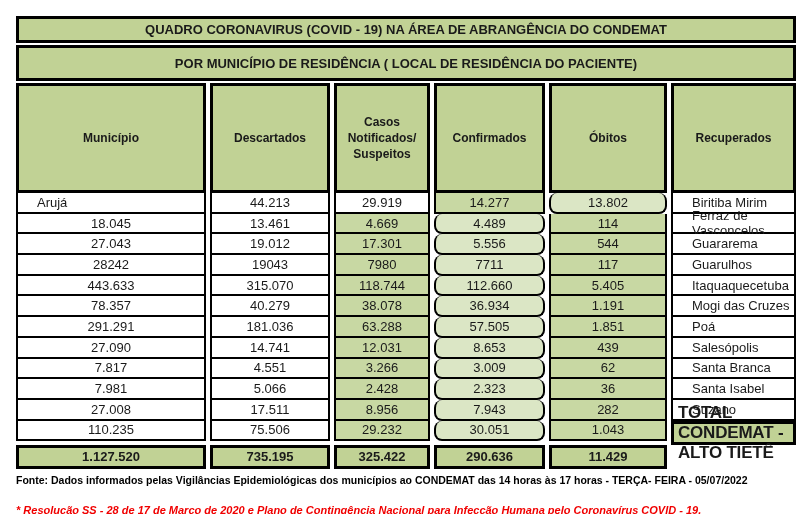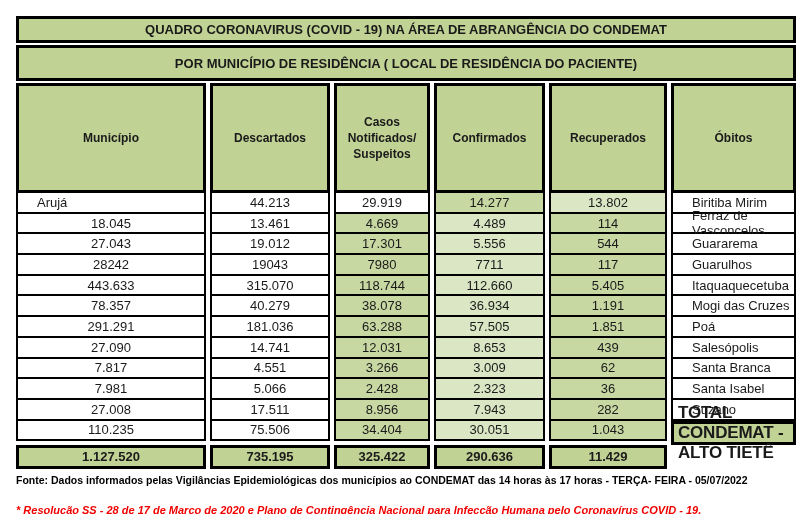--- a/index.html
+++ b/index.html
@@ -34,21 +34,21 @@
     display:flex;align-items:center;justify-content:center;
     text-align:center;padding:0 3px;
   }
   .cell{
     height:20.7px;border:2px solid #000;border-top:none;
     font-size:13px;display:flex;align-items:center;background:#fff;
   }
   .c-name{padding-left:19px;justify-content:flex-start;}
   .c-num{justify-content:center;}
   .bg-mid{background:var(--g-mid);}
-  .bg-light{background:var(--g-light);}
+  .bg-light{background:var(--g-light);border-radius:8px;}
   .tcell{
     height:24px;background:var(--g-head);border:3px solid #000;
     font-weight:bold;font-size:13px;display:flex;align-items:center;
   }
   .tcell.c-name{font-size:17px;padding-left:4px;letter-spacing:-0.2px;}
   .note{font-weight:bold;width:780px;}
   .note1{margin-top:5px;font-size:10.5px;color:#000;}
   .note2{margin-top:18px;font-size:11px;color:var(--red);font-style:italic;}
 </style>
 </head>
@@ -63,22 +63,22 @@
   <div class="titlebar t2">
     <span>POR MUNICÍPIO DE RESIDÊNCIA ( LOCAL DE RESIDÊNCIA DO PACIENTE)</span>
   </div>
 
   <div class="grid" id="covid-grid">
 
   <div class="hcell">Município</div>
       <div class="hcell">Descartados</div>
       <div class="hcell">Casos Notificados/ Suspeitos</div>
       <div class="hcell">Confirmados</div>
+      <div class="hcell">Óbitos</div>
       <div class="hcell">Recuperados</div>
-      <div class="hcell">Óbitos</div>
       <div class="cell c-name">Arujá</div>
       <div class="cell c-num">44.213</div>
       <div class="cell c-num">29.919</div>
       <div class="cell c-num bg-mid">14.277</div>
       <div class="cell c-num bg-light">13.802</div>
       <div class="cell c-name">Biritiba Mirim</div>
       <div class="cell c-num">18.045</div>
       <div class="cell c-num">13.461</div>
       <div class="cell c-num bg-mid">4.669</div>
       <div class="cell c-num bg-light">4.489</div>
@@ -133,21 +133,21 @@
       <div class="cell c-num bg-mid">36</div>
       <div class="cell c-name">Santa Isabel</div>
       <div class="cell c-num">27.008</div>
       <div class="cell c-num">17.511</div>
       <div class="cell c-num bg-mid">8.956</div>
       <div class="cell c-num bg-light">7.943</div>
       <div class="cell c-num bg-mid">282</div>
       <div class="cell c-name">Suzano</div>
       <div class="cell c-num">110.235</div>
       <div class="cell c-num">75.506</div>
-      <div class="cell c-num bg-mid">34.404</div>
+      <div class="cell c-num bg-mid">29.232</div>
       <div class="cell c-num bg-light">30.051</div>
       <div class="cell c-num bg-mid">1.043</div>
       <div class="tcell c-name">TOTAL CONDEMAT - ALTO TIETÊ</div>
       <div class="tcell c-num">1.127.520</div>
       <div class="tcell c-num">735.195</div>
       <div class="tcell c-num">325.422</div>
       <div class="tcell c-num">290.636</div>
       <div class="tcell c-num">11.429</div>
     </div>
 

